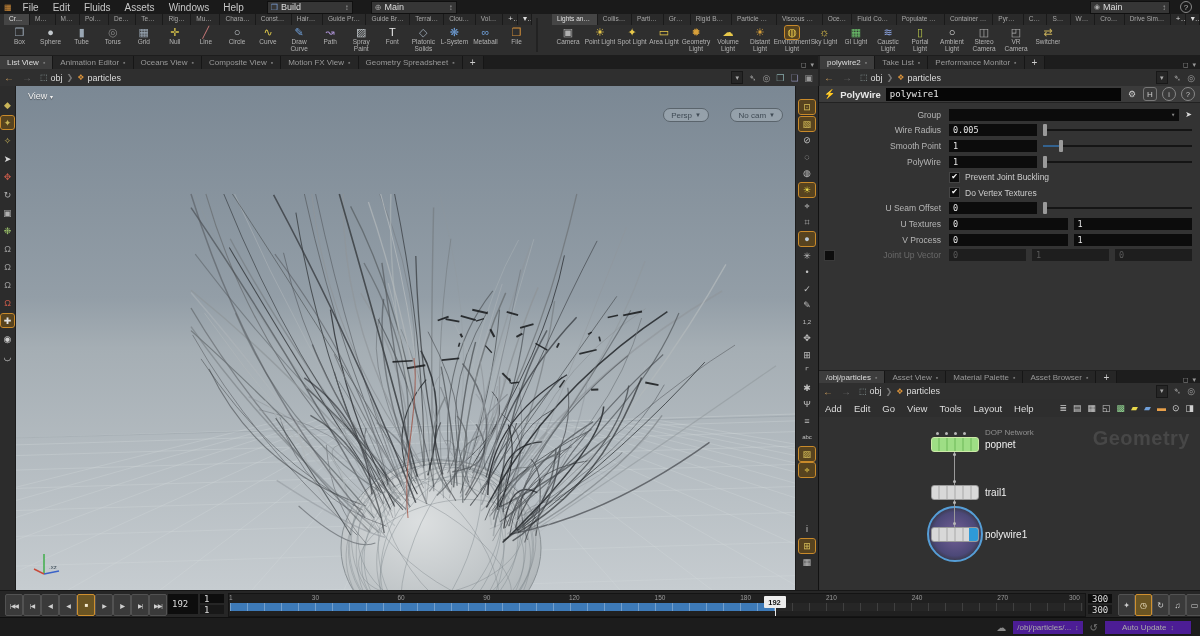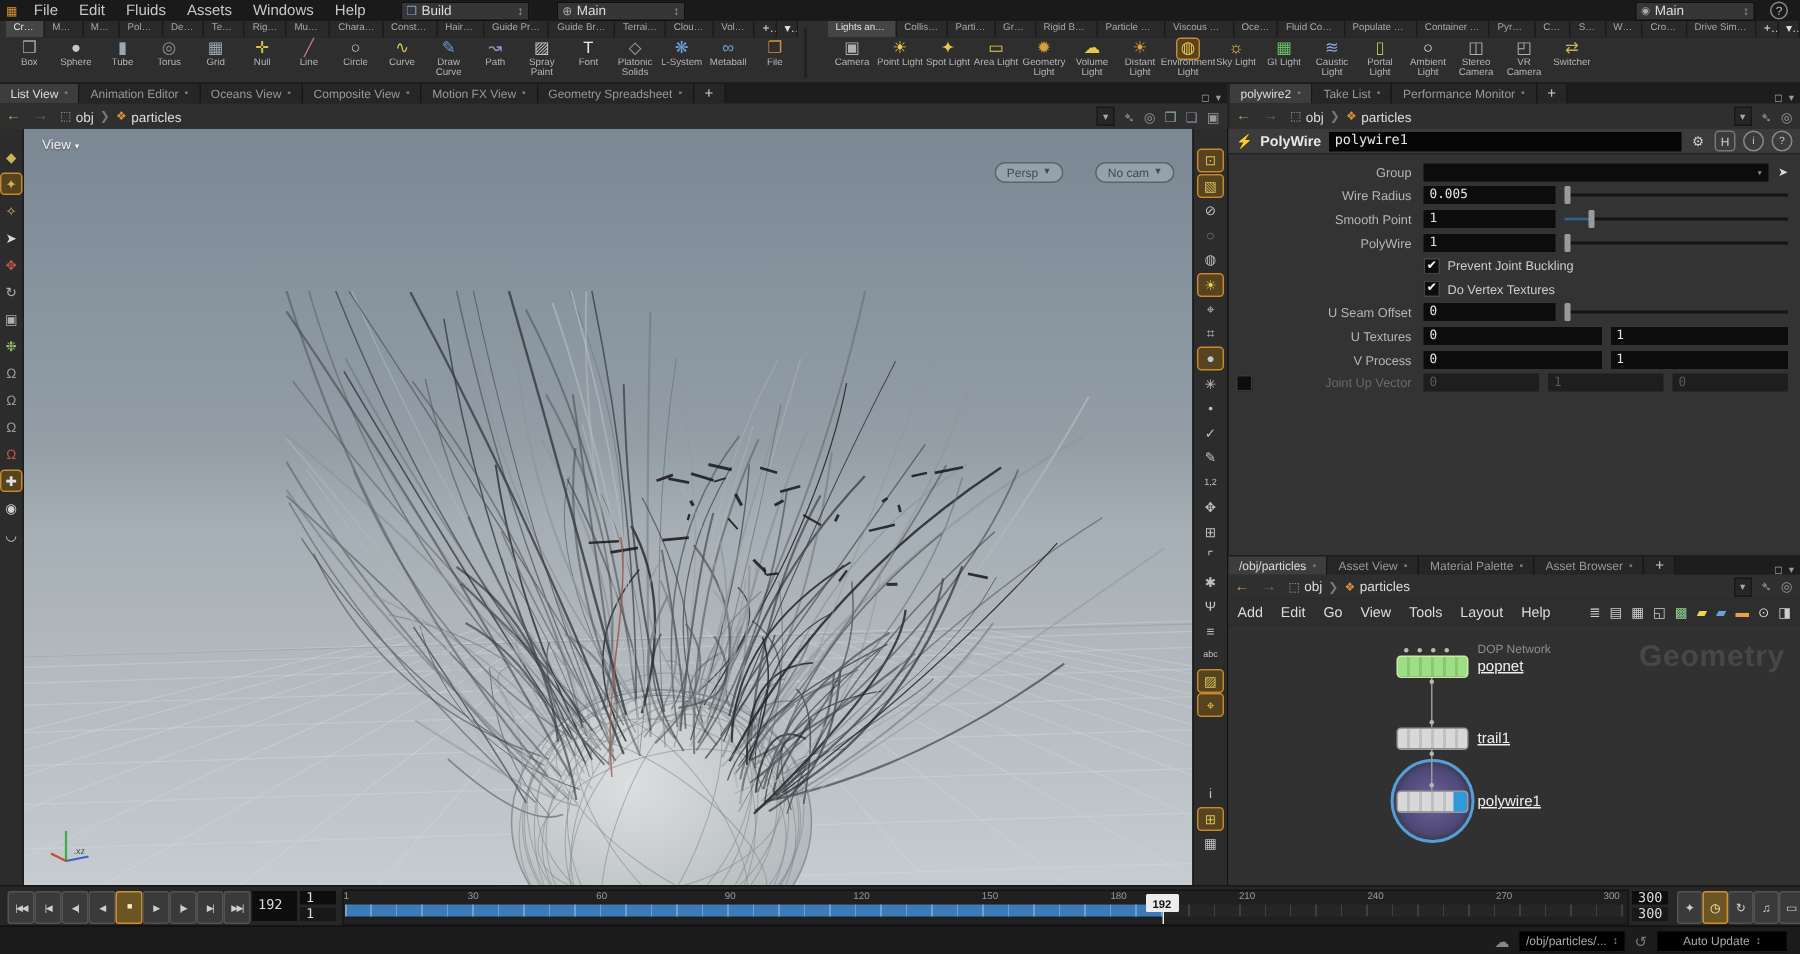--- a/index.html
+++ b/index.html
@@ -82,21 +82,21 @@
   .netpane{position:absolute;left:0;top:284px;width:100%;height:220px;background:#303030;}
   .netmenu{position:absolute;left:0;top:29px;width:100%;height:18px;background:#2e2e2e;border-bottom:1px solid #1c1c1c;display:flex;align-items:center;font-size:9.5px;color:#ddd;}
   .netmenu .nm{padding:0 6px;}
   .netmenuicons{margin-left:auto;display:flex;gap:6px;align-items:center;padding-right:6px;font-size:9px;}
   .netcanvas{position:absolute;left:0;top:47px;width:100%;height:173px;overflow:hidden;background:#313131;}
   .watermark{position:absolute;right:10px;top:10px;font-size:20px;font-weight:bold;color:#474747;letter-spacing:.5px;}
   .node{position:absolute;width:48px;height:15px;border-radius:3px;box-sizing:border-box;}
   .node.green{background:repeating-linear-gradient(90deg,#9ede85 0 6px,#85cb6e 6px 8px);border:1px solid #cdeaa8;}
   .node.gray{background:repeating-linear-gradient(90deg,#d8d8d8 0 6px,#c0c0c0 6px 8px);border:1px solid #9a9a9a;}
   .node .flag{position:absolute;right:0;top:0;width:9px;height:100%;background:#2e9ad8;border-radius:0 2px 2px 0;}
-  .nlabel{position:absolute;font-size:10px;color:#f0f0f0;white-space:nowrap;text-decoration:underline;}
+  .nlabel{position:absolute;font-size:10px;color:#f0f0f0;white-space:nowrap;}
   .nsub{position:absolute;font-size:8px;color:#8f8f8f;white-space:nowrap;}
   .wire{position:absolute;width:1px;background:#9a9a9a;left:135px;}
   .ndot{position:absolute;width:3px;height:3px;border-radius:50%;background:#b8b8b8;}
   .glow1{position:absolute;width:56px;height:56px;border-radius:50%;background:radial-gradient(circle,#8a6fb8 0%,#55508f 55%,rgba(60,60,90,0) 75%);opacity:.75;}
   .glow2{position:absolute;width:56px;height:56px;border-radius:50%;border:2px solid rgba(90,176,240,.85);box-sizing:border-box;}
   
   .playbar{left:0;top:590px;width:1200px;height:27px;background:#262626;border-top:1px solid #161616;}
   .pbtn{position:absolute;top:3px;width:16px;height:20px;background:#3a3a3a;border:1px solid #525252;border-radius:2px;color:#cfcfcf;font-size:6px;display:flex;align-items:center;justify-content:center;letter-spacing:-1px;}
   .pbtn.active{background:#6b5523;border-color:#cf9030;color:#f5ecd2;}
   .pfieldbox{position:absolute;background:#0d0d0d;color:#ddd;font-family:"DejaVu Sans Mono",monospace;font-size:9px;display:flex;align-items:center;padding:0 4px;box-sizing:border-box;}
@@ -104,21 +104,21 @@
   .ticklabel{position:absolute;top:0;font-size:6.5px;color:#9a9a9a;}
   .bluebar{position:absolute;left:1px;top:9px;height:8px;background:#3d7ab8;
            background-image:repeating-linear-gradient(90deg,rgba(255,255,255,.28) 0 1px,rgba(255,255,255,0) 1px 17px);}
   .restbar{position:absolute;top:9px;height:8px;right:1px;background:#262626;
            background-image:repeating-linear-gradient(90deg,rgba(255,255,255,.12) 0 1px,rgba(255,255,255,0) 1px 17px);}
   .playhead{position:absolute;top:2px;width:22px;height:12px;background:#ececec;color:#111;font-size:7.5px;font-weight:bold;display:flex;align-items:center;justify-content:center;border-radius:1px;}
   .playheadline{position:absolute;top:14px;width:1px;height:8px;background:#e8e8e8;}
   
   .statusbar{left:0;top:617px;width:1200px;height:19px;background:#1c1c1c;border-top:1px solid #101010;display:flex;align-items:center;}
   .statusright{margin-left:auto;display:flex;align-items:center;gap:6px;padding-right:8px;font-size:8px;color:#aaa;}
-  .statbox{background:#000000;border:1px solid #1a1a1a;height:13px;display:flex;align-items:center;gap:4px;padding:0 4px;}
+  .statbox{background:#4c1d95;border:1px solid #1a1a1a;height:13px;display:flex;align-items:center;gap:4px;padding:0 4px;}
   .updown{font-size:7px;color:#888;}
 </style>
 </head>
 <body>
 
 <div class="root">
 
   <div class="abs menubar">
     <span style="color:#d8913a;font-size:8px;padding:0 4px;">▦</span>
     <span id="menu-items"><span class="mitem">File</span><span class="mitem">Edit</span><span class="mitem">Fluids</span><span class="mitem">Assets</span><span class="mitem">Windows</span><span class="mitem">Help</span></span>

